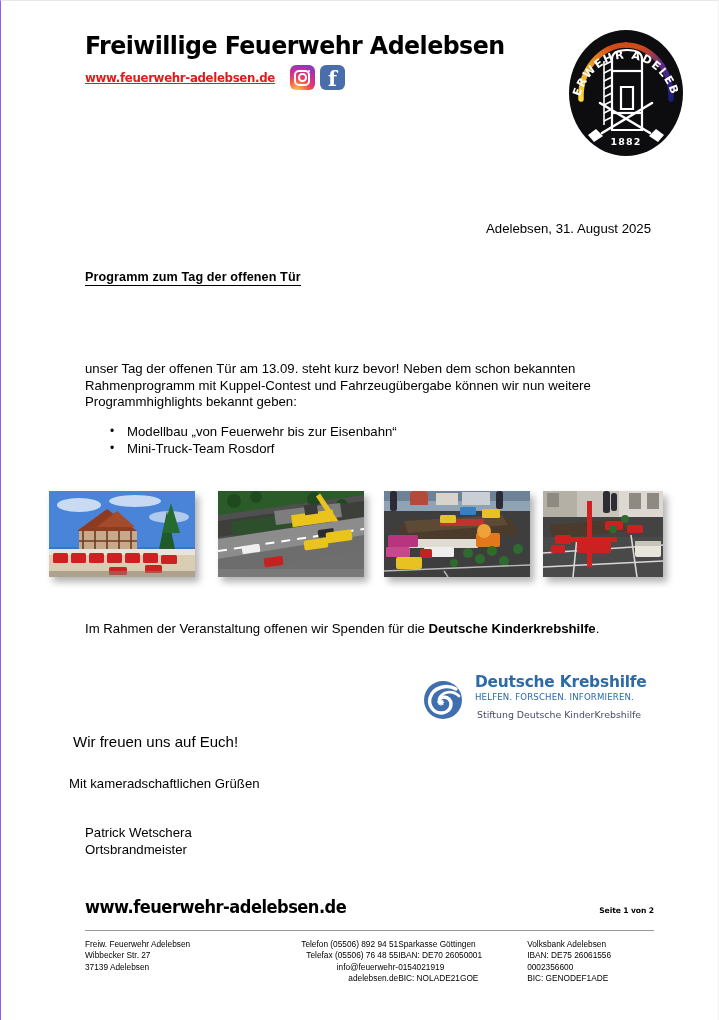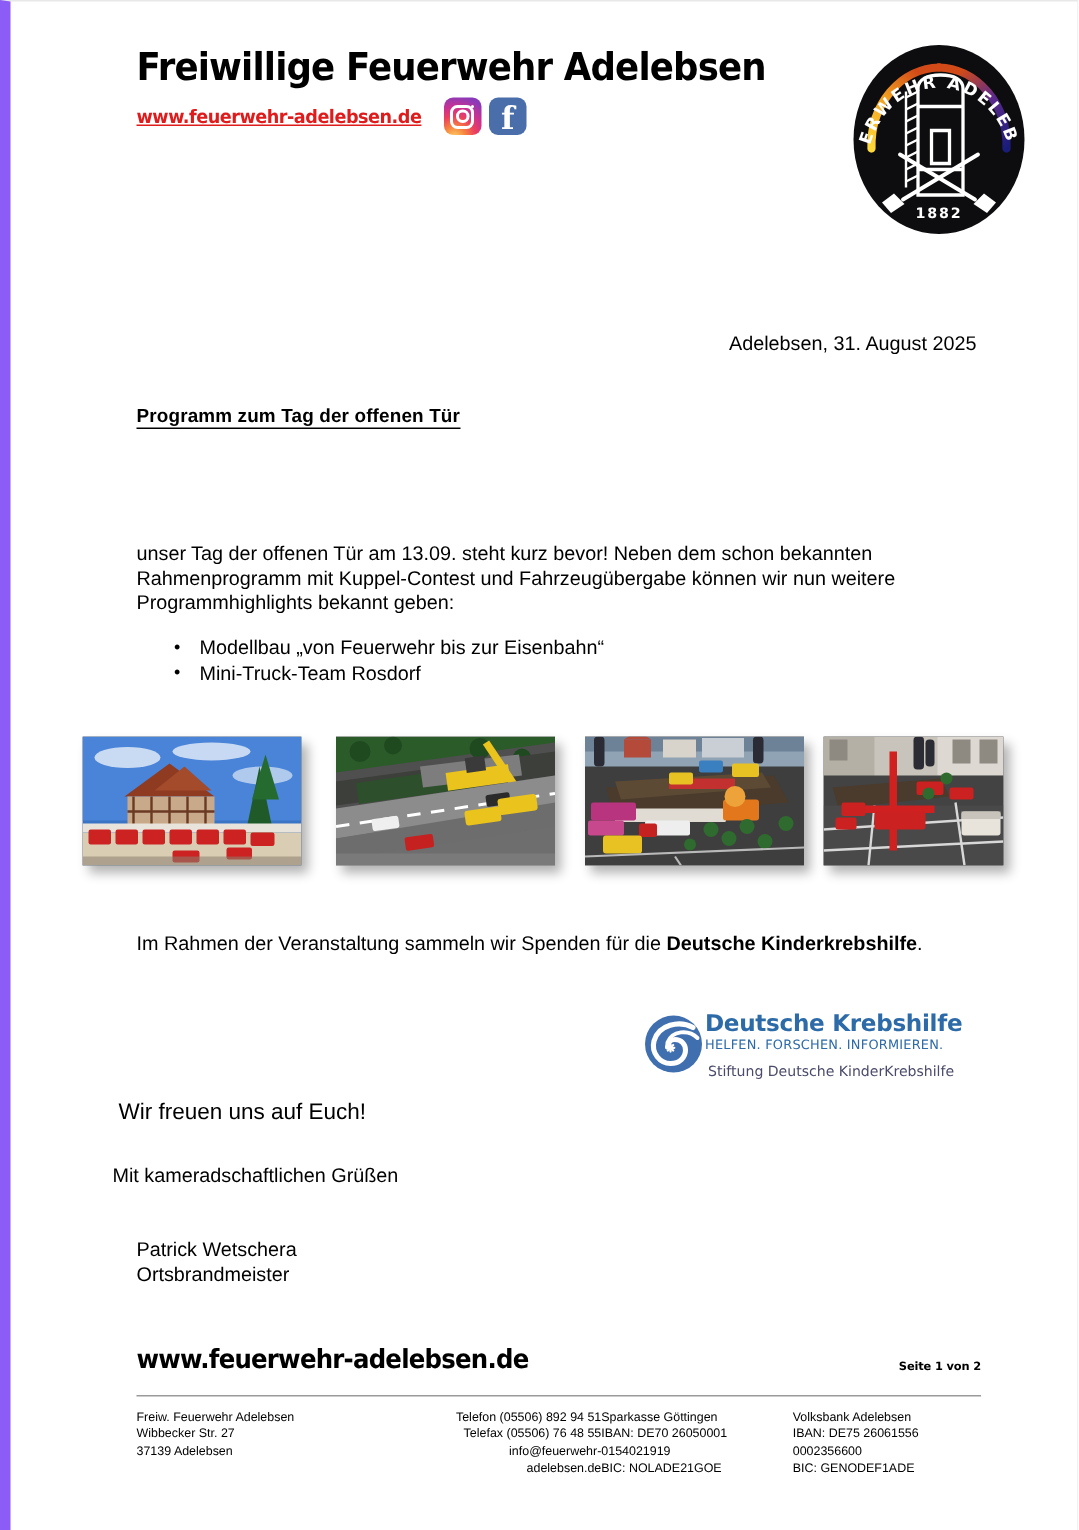--- a/index.html
+++ b/index.html
@@ -13,21 +13,21 @@
     overflow: hidden;
     font-family: "Liberation Sans", sans-serif;
     color: #000;
     position: relative;
   }
   .page {
     position: absolute;
     inset: 0;
     background: #ffffff;
     border-top: 1px solid #e8e8e8;
-    border-left: 7px solid #8b5cf6;
+    border-left: 1px solid #8b5cf6;
     border-right: 1px solid #f2f2f2;
     box-sizing: border-box;
   }
 
   
   .header {
     position: absolute;
     left: 0; right: 0; top: 22px;
     height: 120px;
   }
@@ -214,22 +214,22 @@
     left: 410px;
     top: 657px;
     width: 230px;
     height: 90px;
   }
   .krebs-inner {
     position: absolute;
     left: 12px;
     top: 16px;
     display: flex;
-    align-items: flex-start;
-    gap: 1px;
+    align-items: flex-end;
+    gap: 12px;
   }
   .krebs-mark { width: 40px; height: 40px; flex: 0 0 auto; margin-top: 2px; }
   .krebs-name {
     font-family: "DejaVu Sans", sans-serif;
     font-weight: bold;
     font-size: 15.4px;
     color: #2c6aa8;
     letter-spacing: -0.2px;
     line-height: 1.05;
     white-space: nowrap;
@@ -569,21 +569,21 @@
         <rect x="92" y="50" width="26" height="5" fill="#c8c4bc"></rect>
         <g fill="#2f6b2f">
           <circle cx="70" cy="38" r="4"></circle>
             <circle cx="82" cy="28" r="4"></circle>
         </g>
       </svg>
     </div>
   </div>
 
   <div class="donation">
-    <span>Im Rahmen der Veranstaltung sammeln wir Spenden für die </span><b>Deutsche Kinderkrebshilfe</b><span>.</span>
+    <span>Im Rahmen der Veranstaltung offenen wir Spenden für die </span><b>Deutsche Kinderkrebshilfe</b><span>.</span>
   </div>
 
   <div class="krebs">
     <div class="krebs-inner">
       <svg class="krebs-mark" viewBox="0 0 40 40">
         <circle cx="20" cy="20" r="19" fill="#3f6fae"></circle>
         <path d="M33,9 C24,4 10,7 7,18 C5,26 11,33 18,33 C24,33 28,29 28,24 C28,20 25,17 21,17 C18,17 16,19 16,22" fill="none" stroke="#ffffff" stroke-width="3.4" stroke-linecap="round"></path>
         <path d="M36,16 C30,10 19,11 16,19" fill="none" stroke="#ffffff" stroke-width="2.6" stroke-linecap="round"></path>
         <g stroke="#ffffff" stroke-width="1.5" stroke-linecap="round">
           <line x1="15.5" y1="22.5" x2="20.5" y2="22.5"></line>

